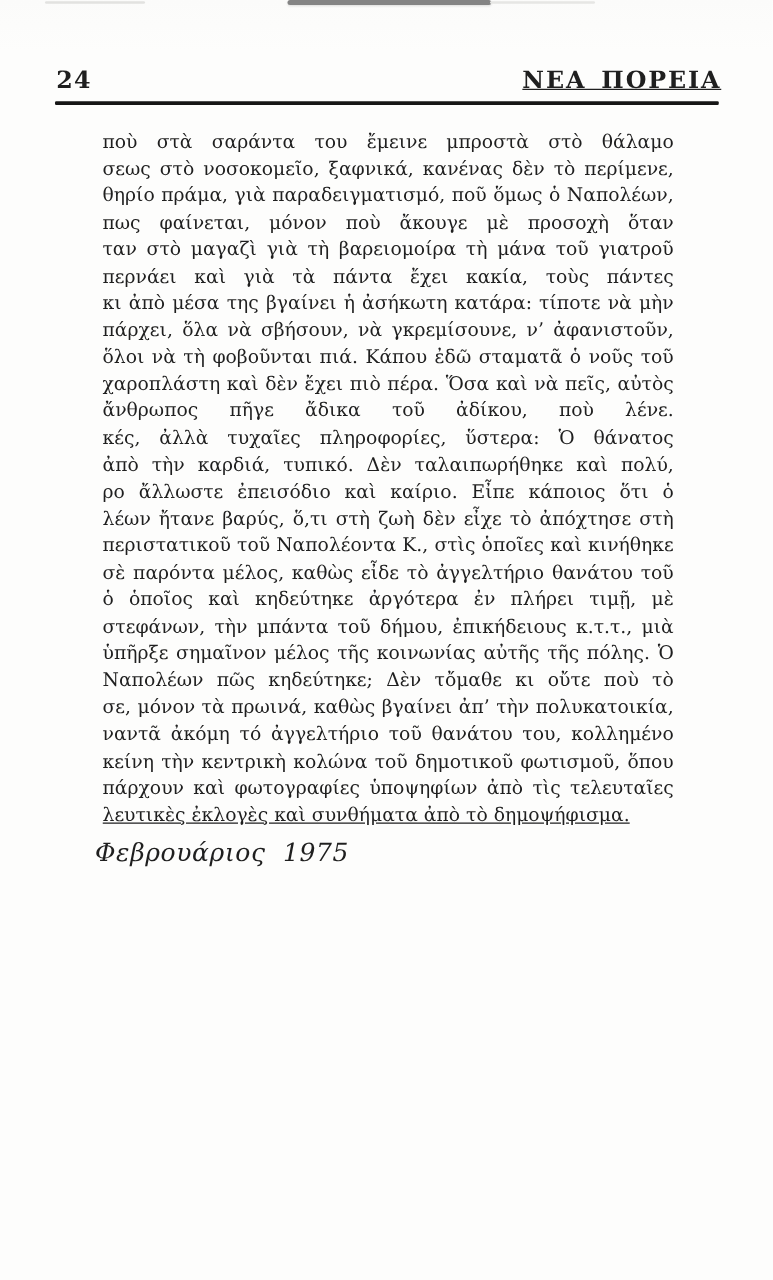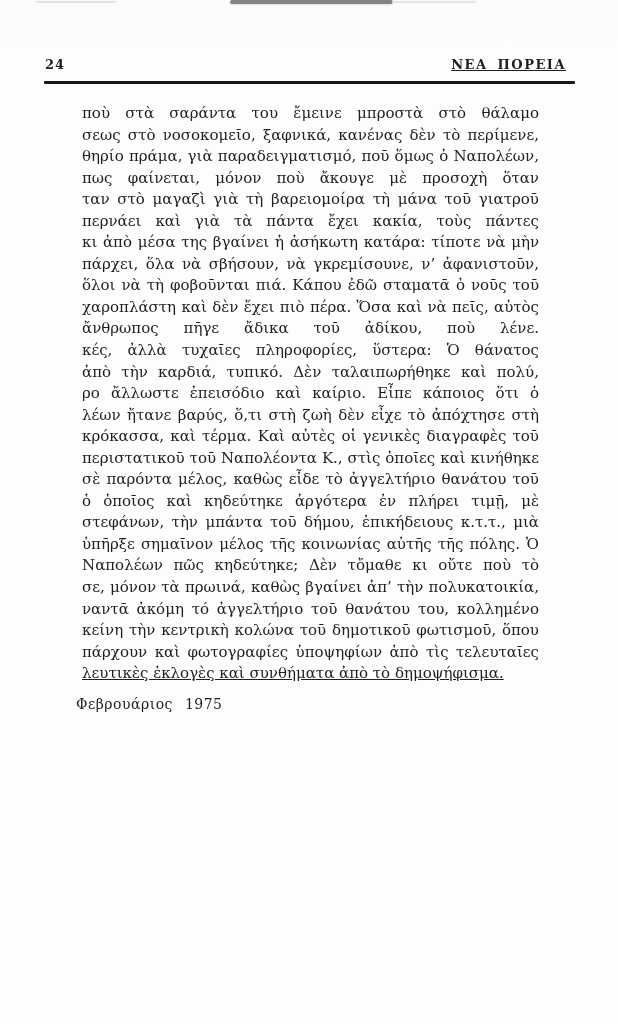--- a/index.html
+++ b/index.html
@@ -28,23 +28,23 @@
     position: absolute; top: 1px; left: 36px;
     width: 80px; height: 2px; background: #e2e2e0; border-radius: 1px;
   }
   .artifact-faint-right {
     position: absolute; top: 1px; left: 392px;
     width: 84px; height: 2px; background: #e6e6e4; border-radius: 1px;
   }
 
   
   .header {
-    position: absolute; top: 56px; left: 45px; right: 52px;
+    position: absolute; top: 56px; left: 45px; right: 41px;
     display: flex; justify-content: space-between; align-items: flex-end;
-    font-weight: bold; font-size: 13px; line-height: 17px;
+    font-weight: bold; font-size: 19px; line-height: 17px;
   }
   .page-number { letter-spacing: 1px; }
   .journal-title { letter-spacing: 1.5px; word-spacing: 4px; text-decoration: underline; }
   .header-rule {
     position: absolute; top: 81px; left: 44px; right: 43px;
     height: 3px; background: #161616; border-radius: 1px;
   }
 
   
   .textcol {
@@ -59,21 +59,21 @@
   .tline-last { text-align-last: left; text-decoration: underline; }
 
   .signature {
     margin-top: 24px;
     text-align: right; padding-right: 28px;
     font-size: 16px; letter-spacing: 3px; word-spacing: 9px;
     color: #1b1b1b;
   }
   .dateline {
     margin-top: 9px; margin-left: -6px;
-    font-size: 14px;
+    font-style: italic; font-size: 20px;
     letter-spacing: .5px; word-spacing: 7px;
   }
 </style>
 </head>
 <body>
 
 <div class="page">
 
   <div class="artifact-bar"></div>
   <div class="artifact-faint-left"></div>
@@ -94,21 +94,20 @@
     <div class="tline">περνάει καὶ γιὰ τὰ πάντα ἔχει κακία, τοὺς πάντες ἐχτρεύεται</div>
     <div class="tline">κι ἀπὸ μέσα της βγαίνει ἡ ἀσήκωτη κατάρα: τίποτε νὰ μὴν ὑ-</div>
     <div class="tline">πάρχει, ὅλα νὰ σβήσουν, νὰ γκρεμίσουνε, ν’ ἀφανιστοῦν, κι</div>
     <div class="tline">ὅλοι νὰ τὴ φοβοῦνται πιά. Κάπου ἐδῶ σταματᾶ ὁ νοῦς τοῦ ζα-</div>
     <div class="tline">χαροπλάστη καὶ δὲν ἔχει πιὸ πέρα. Ὅσα καὶ νὰ πεῖς, αὐτὸς ὁ</div>
     <div class="tline">ἄνθρωπος πῆγε ἄδικα τοῦ ἀδίκου, ποὺ λένε. Συμπληρωματι-</div>
     <div class="tline">κές, ἀλλὰ τυχαῖες πληροφορίες, ὕστερα: Ὁ θάνατος προῆλθε</div>
     <div class="tline">ἀπὸ τὴν καρδιά, τυπικό. Δὲν ταλαιπωρήθηκε καὶ πολύ, δεύτε-</div>
     <div class="tline">ρο ἄλλωστε ἐπεισόδιο καὶ καίριο. Εἶπε κάποιος ὅτι ὁ Ναπο-</div>
     <div class="tline">λέων ἤτανε βαρύς, ὅ,τι στὴ ζωὴ δὲν εἶχε τὸ ἀπόχτησε στὴ νε-</div>
-    <div class="tline">κρόκασσα, καὶ τέρμα. Καὶ αὐτὲς οἱ γενικὲς διαγραφὲς τοῦ</div>
     <div class="tline">περιστατικοῦ τοῦ Ναπολέοντα Κ., στὶς ὁποῖες καὶ κινήθηκε</div>
     <div class="tline">σὲ παρόντα μέλος, καθὼς εἶδε τὸ ἀγγελτήριο θανάτου τοῦ</div>
     <div class="tline">ὁ ὁποῖος καὶ κηδεύτηκε ἀργότερα ἐν πλήρει τιμῇ, μὲ σωροὺς</div>
     <div class="tline">στεφάνων, τὴν μπάντα τοῦ δήμου, ἐπικήδειους κ.τ.τ., μιὰ καὶ</div>
     <div class="tline">ὑπῆρξε σημαῖνον μέλος τῆς κοινωνίας αὐτῆς τῆς πόλης. Ὁ</div>
     <div class="tline">Ναπολέων πῶς κηδεύτηκε; Δὲν τὄμαθε κι οὔτε ποὺ τὸ ρώτη-</div>
     <div class="tline">σε, μόνον τὰ πρωινά, καθὼς βγαίνει ἀπ’ τὴν πολυκατοικία, συ-</div>
     <div class="tline">ναντᾶ ἀκόμη τό ἀγγελτήριο τοῦ θανάτου του, κολλημένο σὲ</div>
     <div class="tline">κείνη τὴν κεντρικὴ κολώνα τοῦ δημοτικοῦ φωτισμοῦ, ὅπου ὑ-</div>
     <div class="tline">πάρχουν καὶ φωτογραφίες ὑποψηφίων ἀπὸ τὶς τελευταῖες βου-</div>

